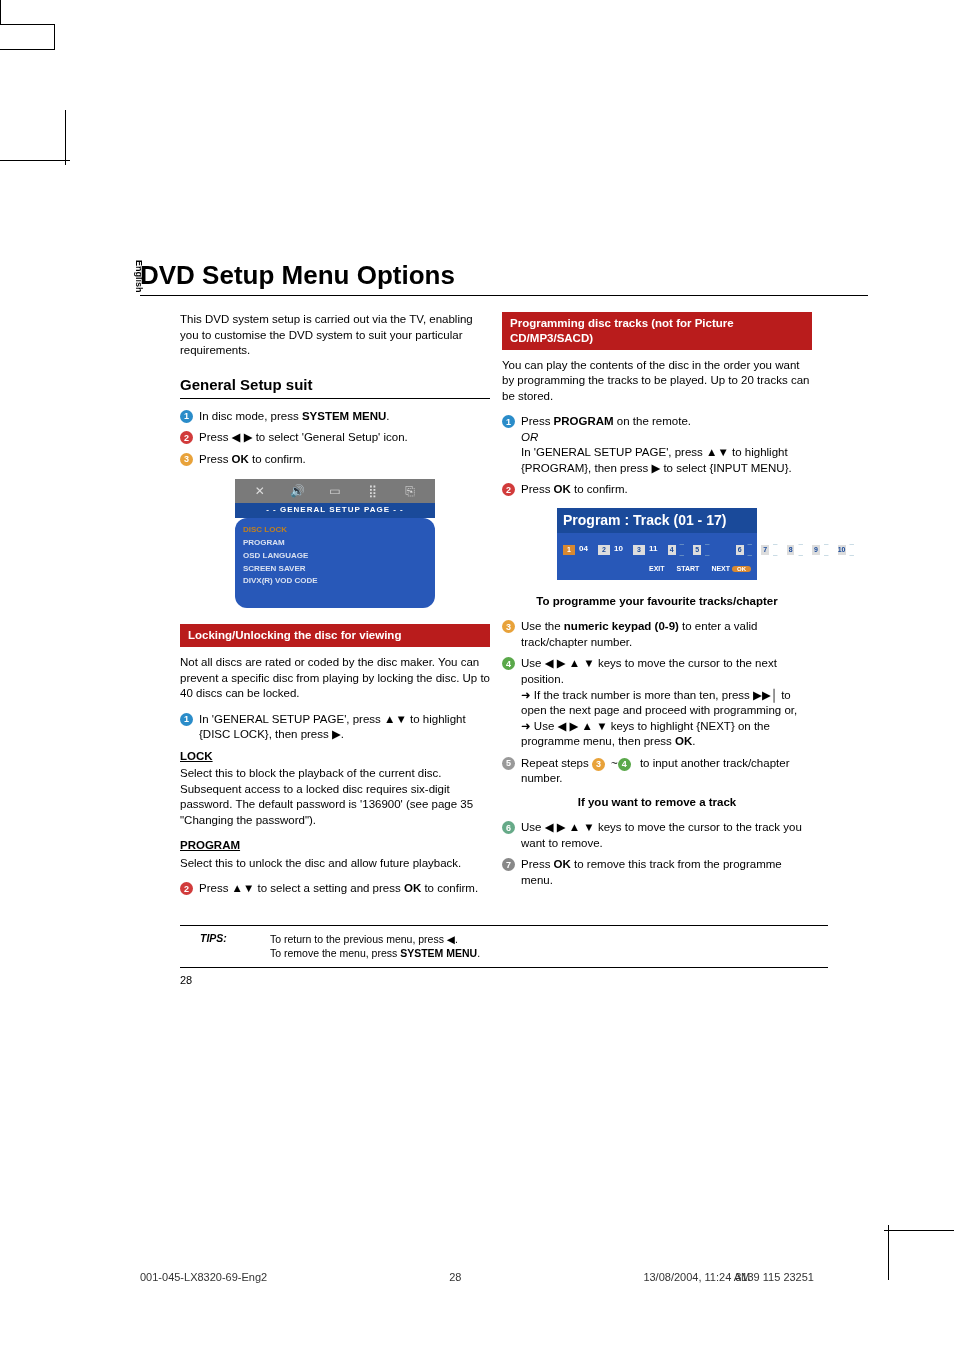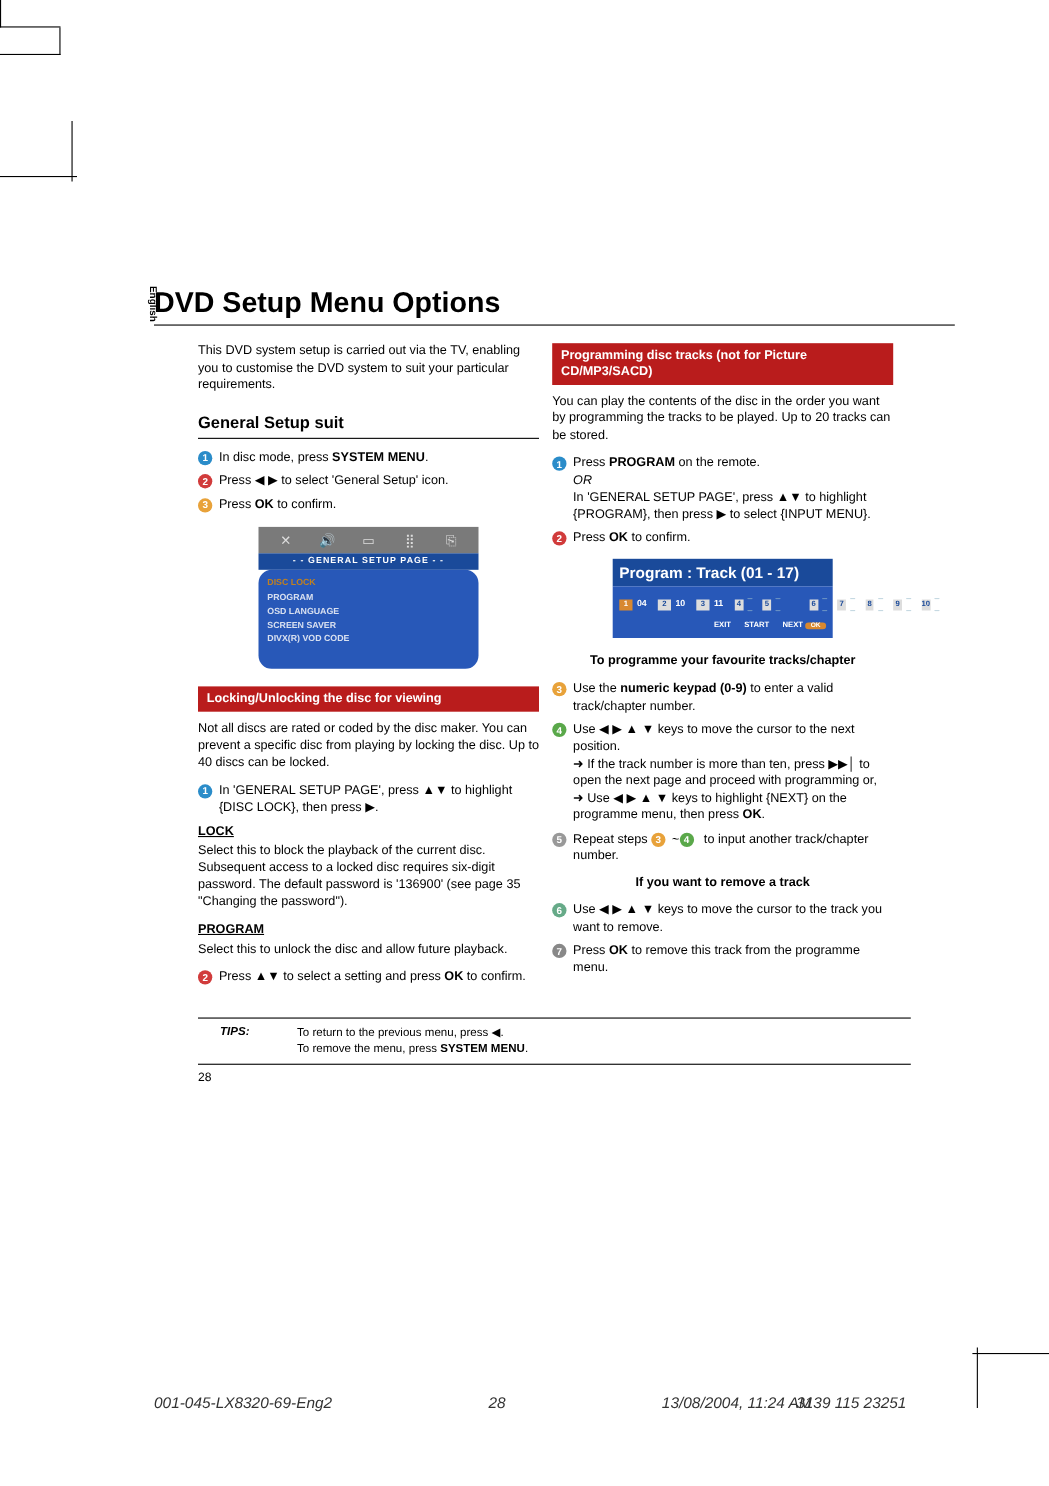--- a/index.html
+++ b/index.html
@@ -232,26 +232,25 @@
     .tips-txt { line-height: 1.4; }
     .pagenum {
       margin-left: 40px;
       margin-top: 6px;
       font-size: 11px;
     }
     .footer {
       position: absolute;
       bottom: 68px;
       left: 140px;
-      right: 130px;
+      right: 140px;
       display: flex;
       justify-content: space-between;
-      font-size: 14px;
+      font-size: 11px;
       color: #333;
-      font-style: italic;
     }
   </style>
 </head>
 <body>
 
 <div class="crop-mark crop-tl-h"></div>
 <div class="crop-mark crop-tl-v"></div>
 <div class="crop-mark crop-tr-h"></div>
 <div class="crop-mark crop-tr-v"></div>
 <div class="crop-bl-h"></div>

